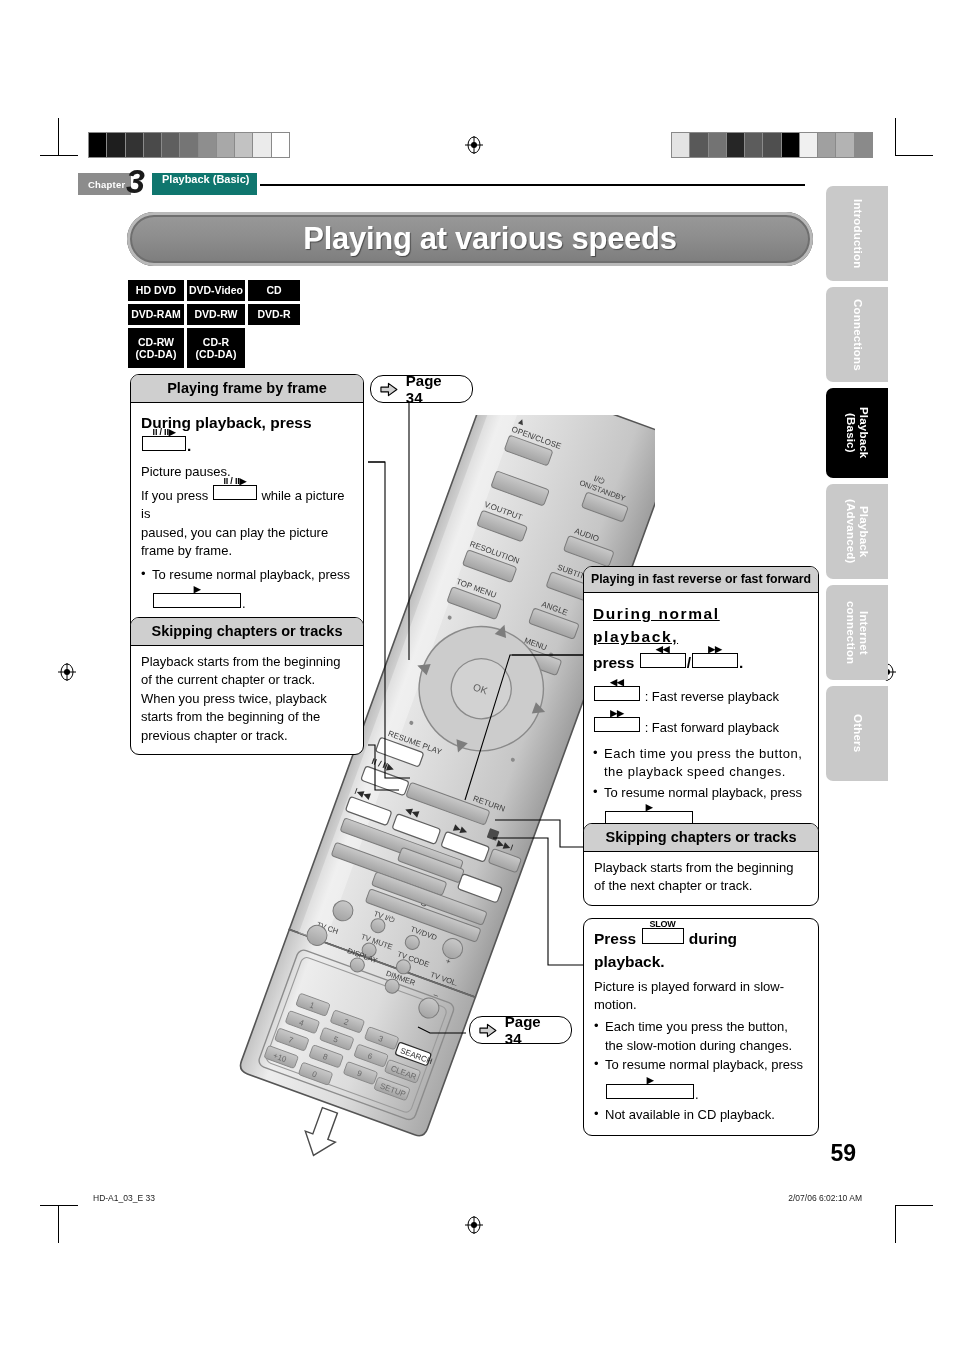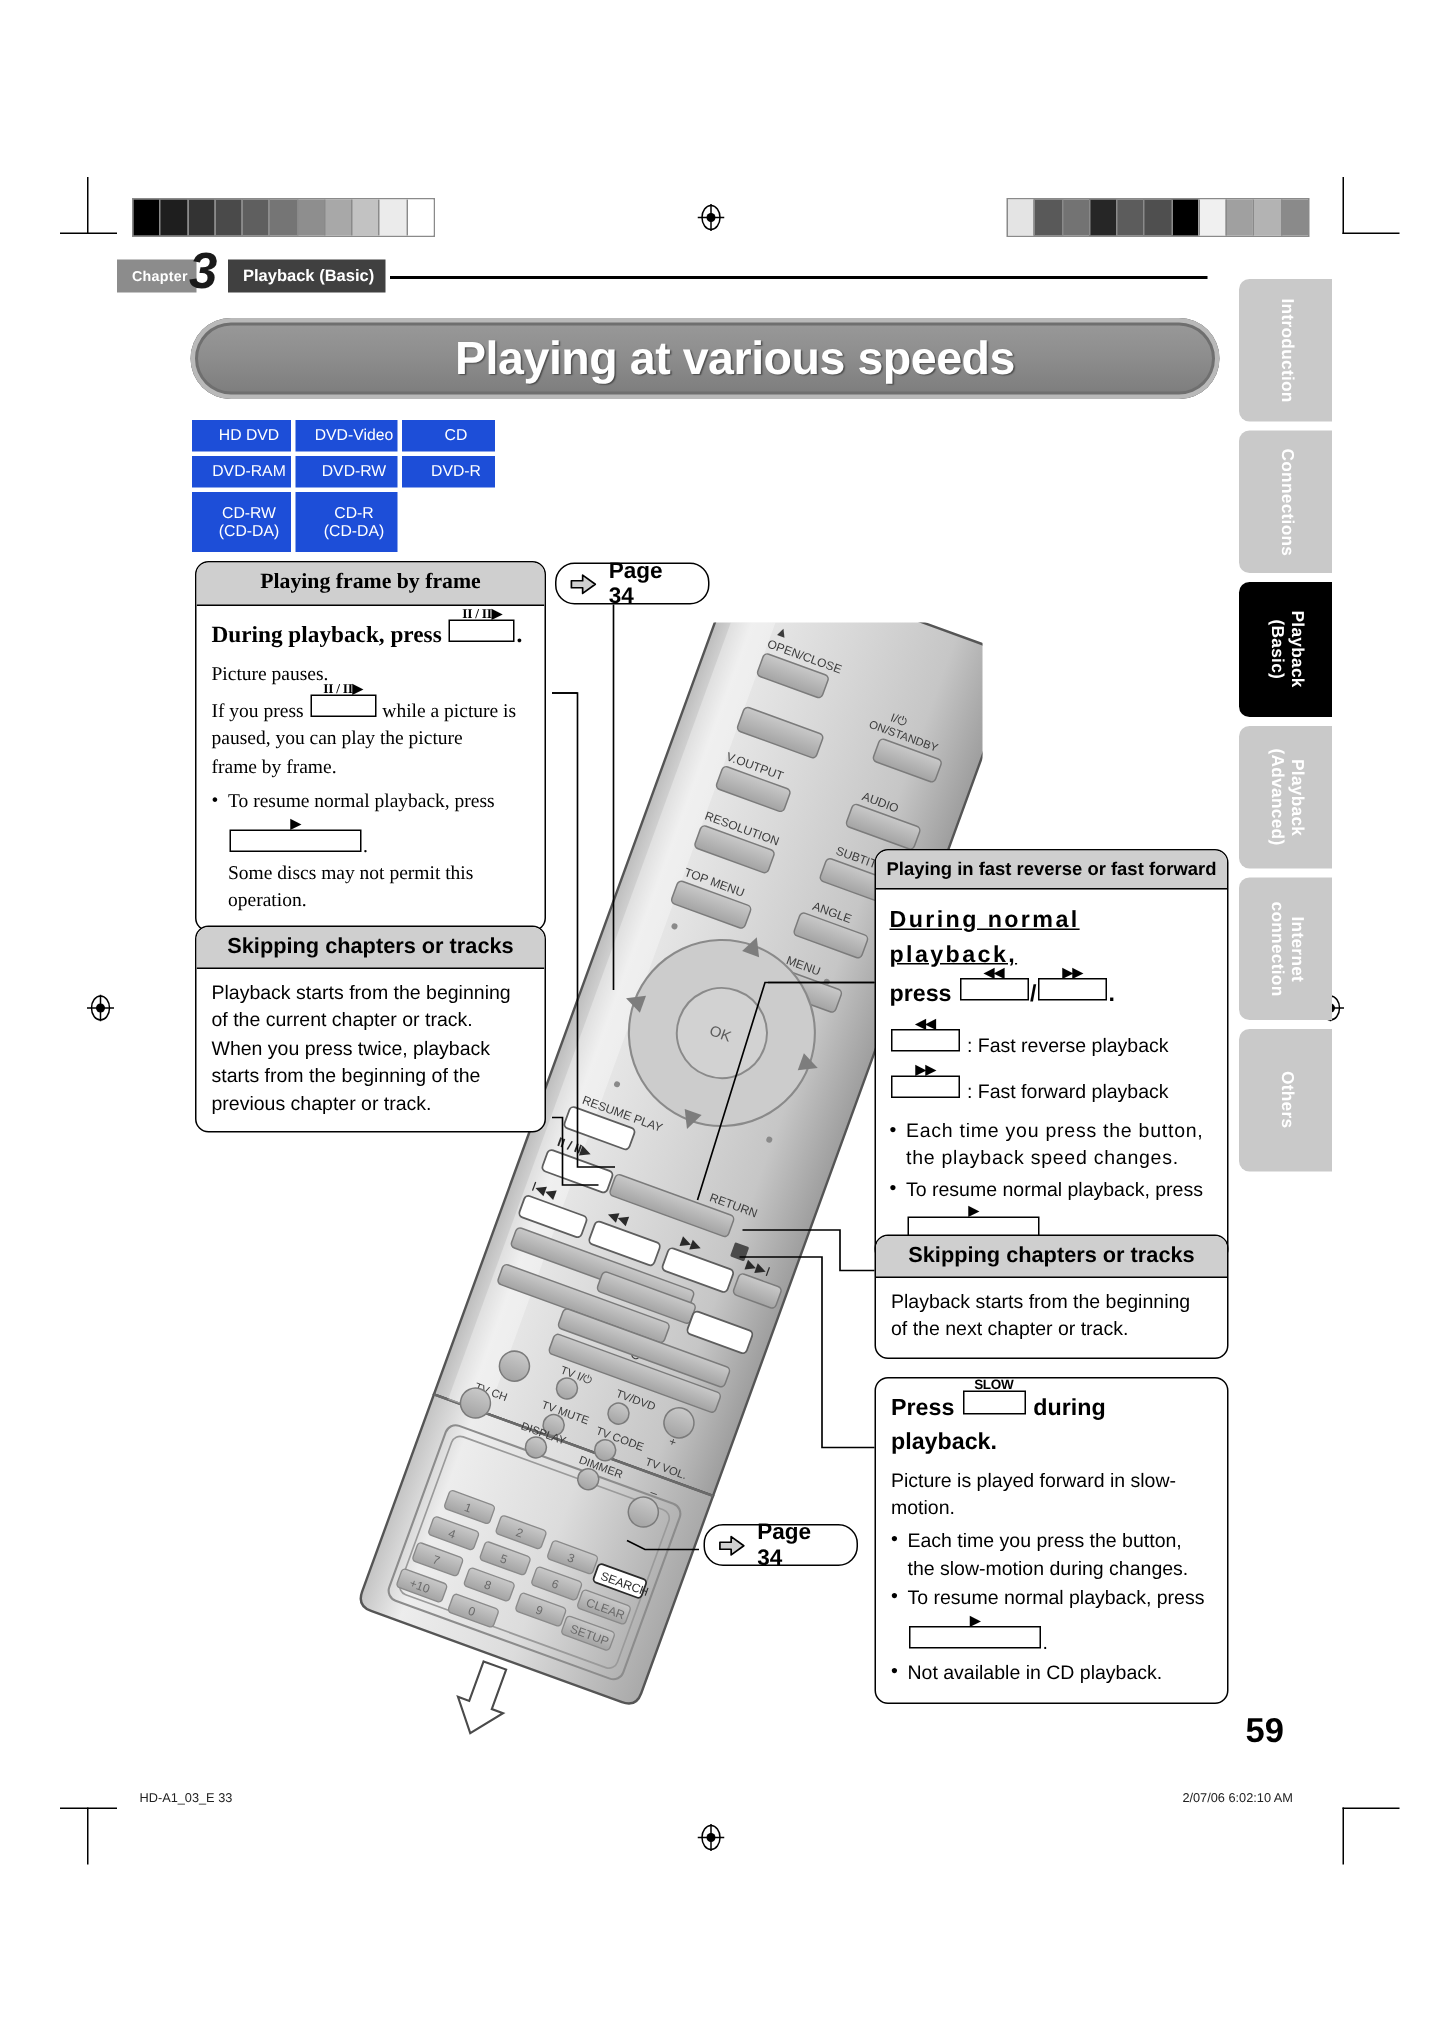--- a/index.html
+++ b/index.html
@@ -57,22 +57,22 @@
     font-weight: bold;
     font-style: italic;
     color: #1a1a1a;
     line-height: 1;
     font-family: "Liberation Sans", sans-serif;
   }
   .chapter-name {
     position: absolute;
     left: 152px; top: 173px;
     height: 22px;
-    display: flex; align-items: center;
-    background: #404040;
+    display: flex; align-items: flex-start;
+    background: #0f766e;
     padding: 0 8px 0 10px;
     color: #fff;
     font-size: 11px;
     font-weight: bold;
   }
   .chapter-rule {
     position: absolute;
     left: 260px; top: 184px;
     width: 545px; height: 1.5px;
     background: #000;
@@ -98,29 +98,28 @@
   }
 
   
   .disc-grid {
     position: absolute;
     left: 128px; top: 280px;
     display: flex; flex-direction: column; gap: 3px;
   }
   .disc-row { display: flex; gap: 3px; }
   .disc {
-    background: #1d4ed8;
+    background: #000000;
     color: #fff;
     font-size: 10.5px;
-    font-weight: normal;
+    font-weight: bold;
     display: flex; align-items: center; justify-content: center;
     text-align: center;
     line-height: 1.15;
     height: 21px;
-    padding-left: 10px;
   }
   .disc.w1 { width: 56px; }
   .disc.w2 { width: 58px; }
   .disc.w3 { width: 52px; }
   .disc.tall { height: 40px; }
 
   
   .box {
     position: absolute;
     background: #fff;
@@ -563,21 +562,21 @@
     <span class="label">Page 34</span>
   </div>
 
   <div class="page-callout" style="left:469px;top:1016px;width:103px;">
     <svg class="arrow-ico" viewBox="0 0 19 15">
       <polygon points="1,5 9,5 9,1 18,7.5 9,14 9,10 1,10" fill="#d0d0d0" stroke="#000" stroke-width="1.2" stroke-linejoin="round"></polygon>
     </svg>
     <span class="label">Page 34</span>
   </div>
 
-  <div class="box" style="left:130px;top:374px;width:234px;font-family:Liberation Serif, serif;">
+  <div class="box" style="left:130px;top:374px;width:234px;">
     <div class="hd">Playing frame by frame</div>
     <div class="bd">
       <div class="lead">
         <span>During playback, press</span>
         <span class="key k-pause"><span class="cap">II / II▶</span></span><span>.</span>
       </div>
       <p>Picture pauses.</p>
       <p style="margin-top:4px;">
         <span>If you press</span>
         <span class="key k-pause"><span class="cap">II / II▶</span></span>

